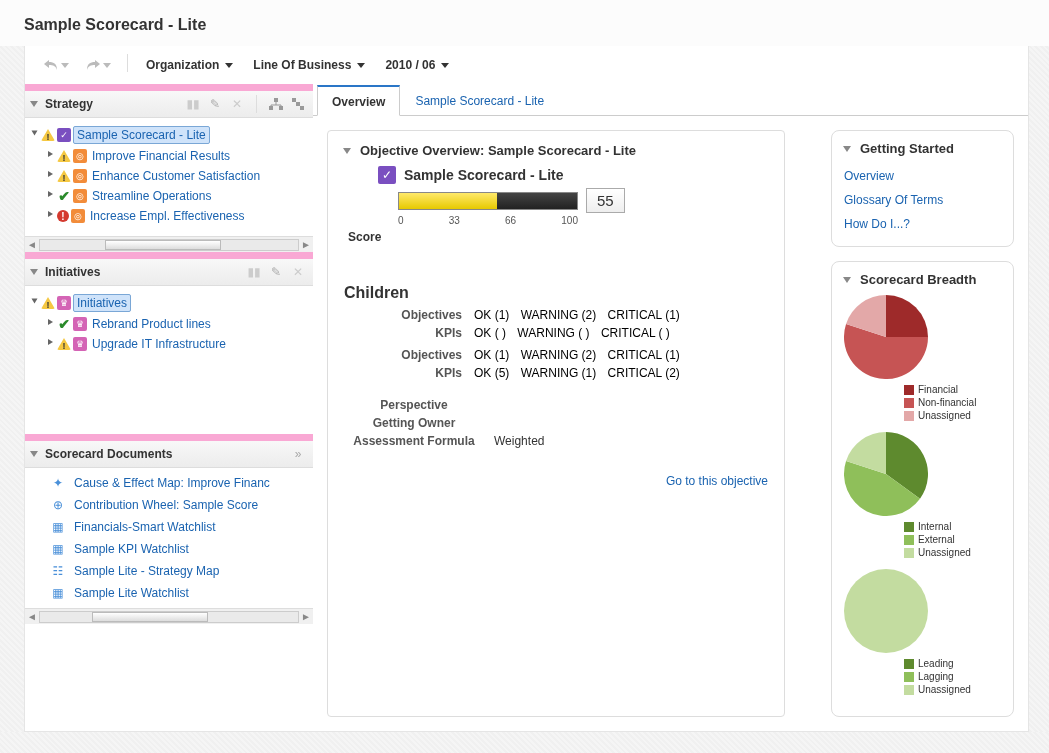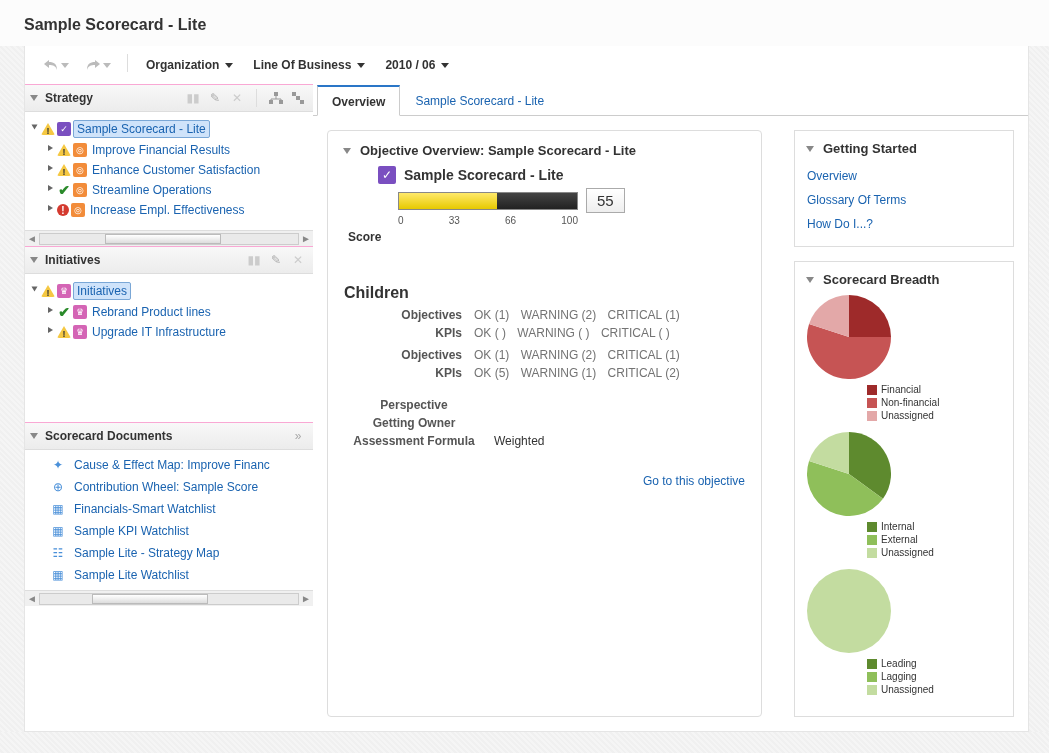--- a/index.html
+++ b/index.html
@@ -63,21 +63,21 @@
 }
 .left-col {
   width: 288px;
   flex-shrink: 0;
 }
 .right-col {
   flex: 1;
   min-width: 0;
 }
 .panel {
-  border-top: 1px solid #f9a8d4;
+  border-top: 7px solid #f9a8d4;
   background: #fff;
 }
 .panel-header {
   display: flex;
   align-items: center;
   background: linear-gradient(#f8f8f8, #ececec);
   padding: 4px 6px;
   border-bottom: 1px solid #ddd;
   gap: 4px;
 }
@@ -230,21 +230,21 @@
   color: #333;
   font-weight: bold;
   border: 1px solid #ccc;
   border-top: 2px solid #2a76c7;
   border-bottom: 1px solid #fff;
   background: #fff;
 }
 .tab-content {
   padding: 14px;
   display: flex;
-  gap: 32px;
+  gap: 9px;
 }
 .overview-card {
   flex: 1;
   border: 1px solid #ddd;
   border-radius: 4px;
   padding: 12px 16px 10px 16px;
 }
 .card-header {
   display: flex;
   align-items: center;
@@ -307,21 +307,21 @@
   padding: 2px 0;
 }
 .metrics-label {
   width: 130px;
   text-align: right;
   font-weight: bold;
   color: #555;
   padding-right: 12px;
 }
 .metrics-values {
-  color: #737373;
+  color: #000000;
 }
 .metrics-values span { margin-right: 8px; }
 .meta-row {
   display: flex;
   padding: 2px 0;
 }
 .meta-label {
   width: 150px;
   text-align: center;
   font-weight: bold;
@@ -336,22 +336,23 @@
 }
 .side-cards {
   width: 220px;
   flex-shrink: 0;
   display: flex;
   flex-direction: column;
   gap: 14px;
 }
 .side-card {
   border: 1px solid #ddd;
-  border-radius: 0;
+  border-radius: 8px;
   padding: 10px 12px;
+  margin-left: 37px;
 }
 .side-link {
   color: #1a63b0;
   cursor: pointer;
   display: block;
   padding: 5px 0;
 }
 .pie-container {
   display: flex;
   flex-direction: column;

